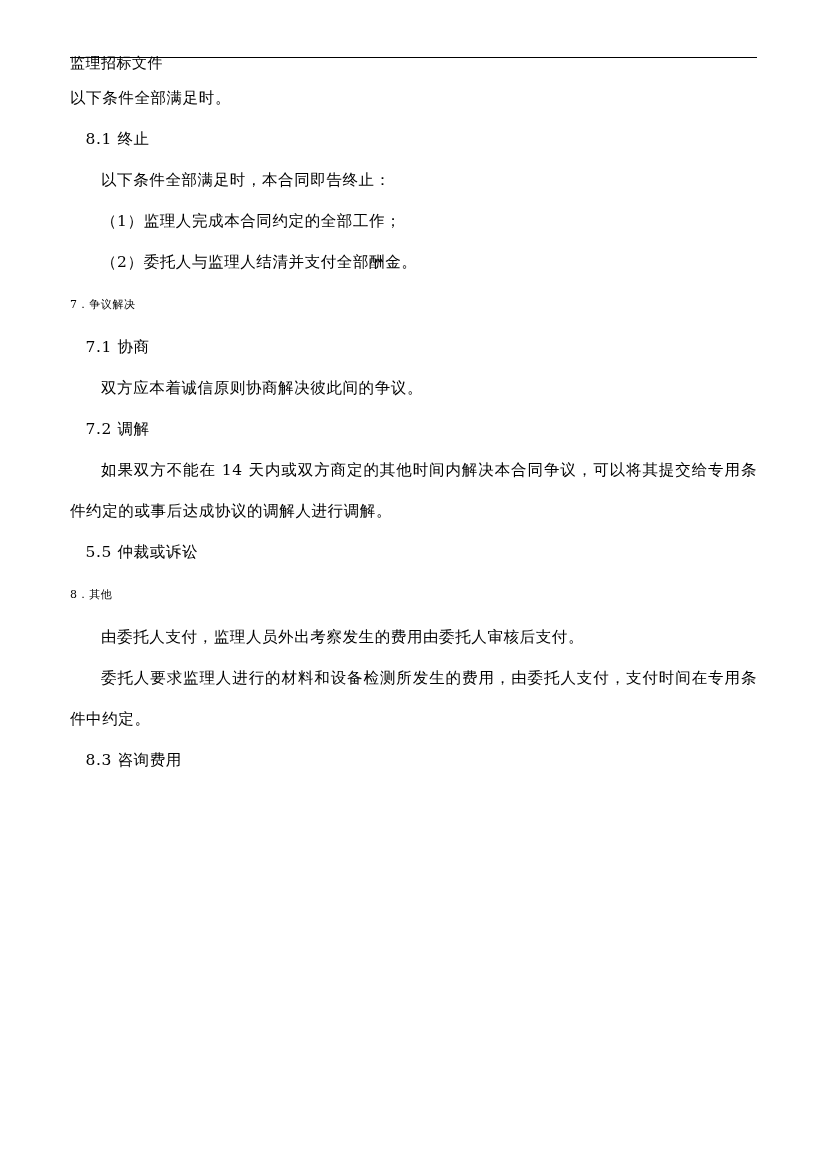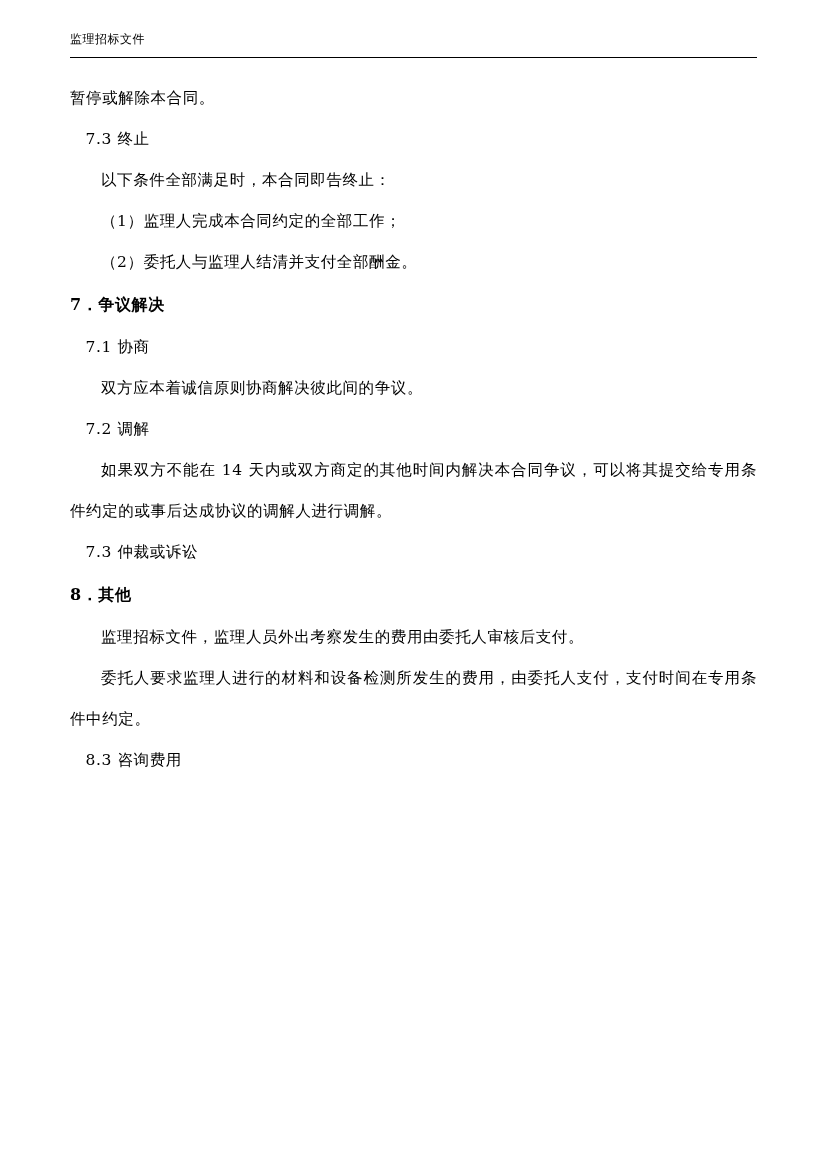--- a/index.html
+++ b/index.html
@@ -21,24 +21,25 @@
     overflow: hidden;
   }
   .header {
     position: absolute;
     top: 30px;
     left: 70px;
     right: 70px;
     height: 28px;
   }
   .header-text {
-    font-size: 12px;
+    font-size: 15px;
     line-height: 18px;
     letter-spacing: 0.5px;
     color: #000;
+    margin-top: 24px;
   }
   .header-rule {
     position: absolute;
     left: 0;
     right: 0;
     bottom: 0;
     border-bottom: 1.2px solid #000;
   }
   .content {
     position: absolute;
@@ -51,50 +52,50 @@
     font-size: 15.5px;
     line-height: 41px;
     letter-spacing: 0.6px;
     text-align: justify;
     text-justify: inter-ideograph;
   }
   .indent {
     text-indent: 2em;
   }
   .heading {
-    font-weight: bold;
-    font-size: 16px;
+    font-weight: normal;
+    font-size: 11px;
     line-height: 44px;
     letter-spacing: 0.6px;
   }
   .sub {
     text-indent: 1em;
   }
 </style>
 </head>
 <body>
 
 <div class="page">
 
   <div class="header">
     <div class="header-text">监理招标文件</div>
     <div class="header-rule"></div>
   </div>
 
   <div class="content">
-      <p>暂停或解除本合同。</p>
-      <p class="sub">7.3 终止</p>
+      <p>以下条件全部满足时。</p>
+      <p class="sub">8.1 终止</p>
       <p class="indent">以下条件全部满足时，本合同即告终止：</p>
       <p class="indent">（1）监理人完成本合同约定的全部工作；</p>
       <p class="indent">（2）委托人与监理人结清并支付全部酬金。</p>
       <p class="heading">7．争议解决</p>
       <p class="sub">7.1 协商</p>
       <p class="indent">双方应本着诚信原则协商解决彼此间的争议。</p>
       <p class="sub">7.2 调解</p>
       <p class="indent">如果双方不能在 14 天内或双方商定的其他时间内解决本合同争议，可以将其提交给专用条件约定的或事后达成协议的调解人进行调解。</p>
-      <p class="sub">7.3 仲裁或诉讼</p>
+      <p class="sub">5.5 仲裁或诉讼</p>
       <p class="heading">8．其他</p>
-      <p class="indent">监理招标文件，监理人员外出考察发生的费用由委托人审核后支付。</p>
+      <p class="indent">由委托人支付，监理人员外出考察发生的费用由委托人审核后支付。</p>
       <p class="indent">委托人要求监理人进行的材料和设备检测所发生的费用，由委托人支付，支付时间在专用条件中约定。</p>
       <p class="sub">8.3 咨询费用</p>
     </div>
 
 </div>
 
 </body></html>

